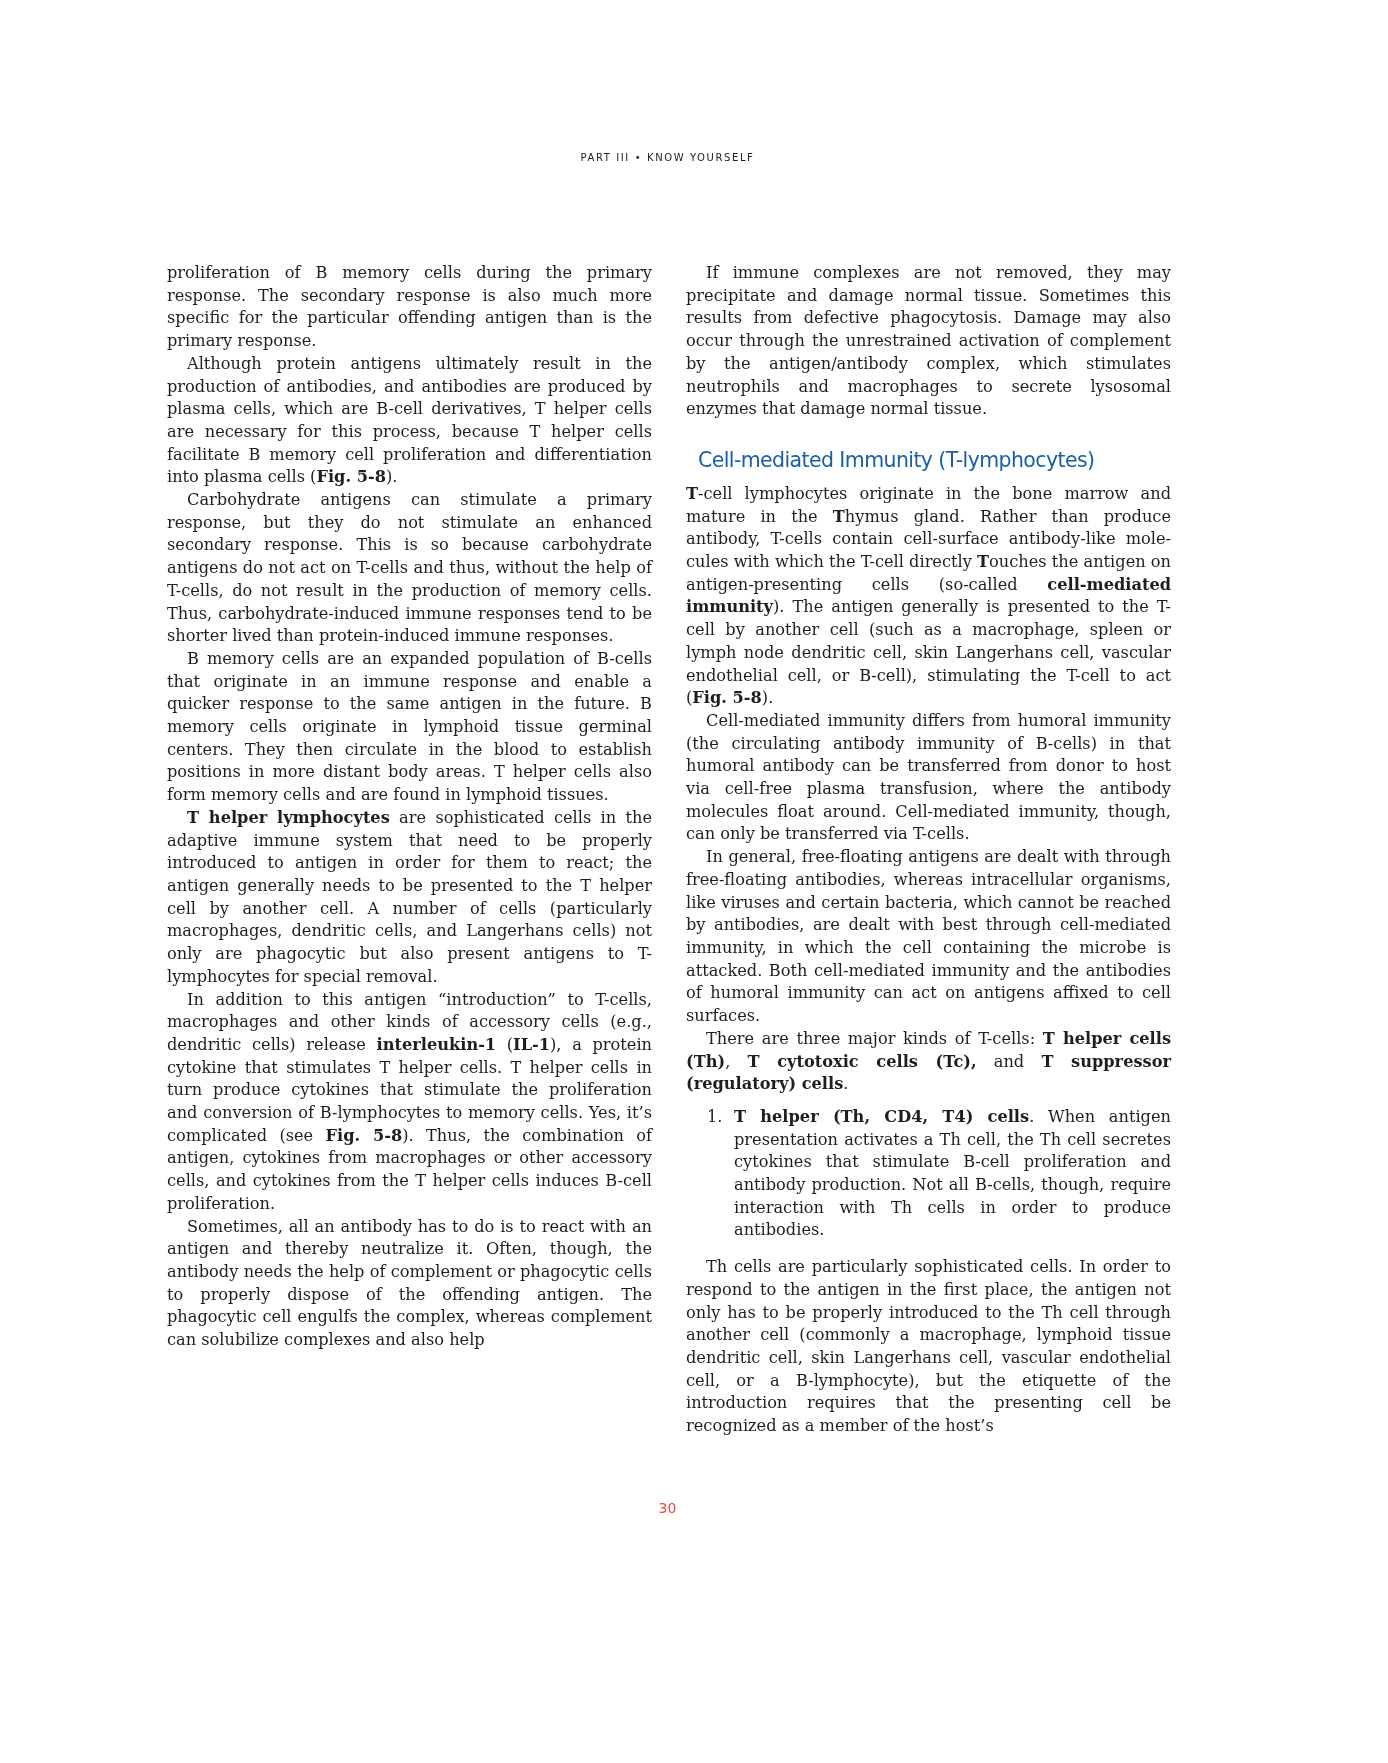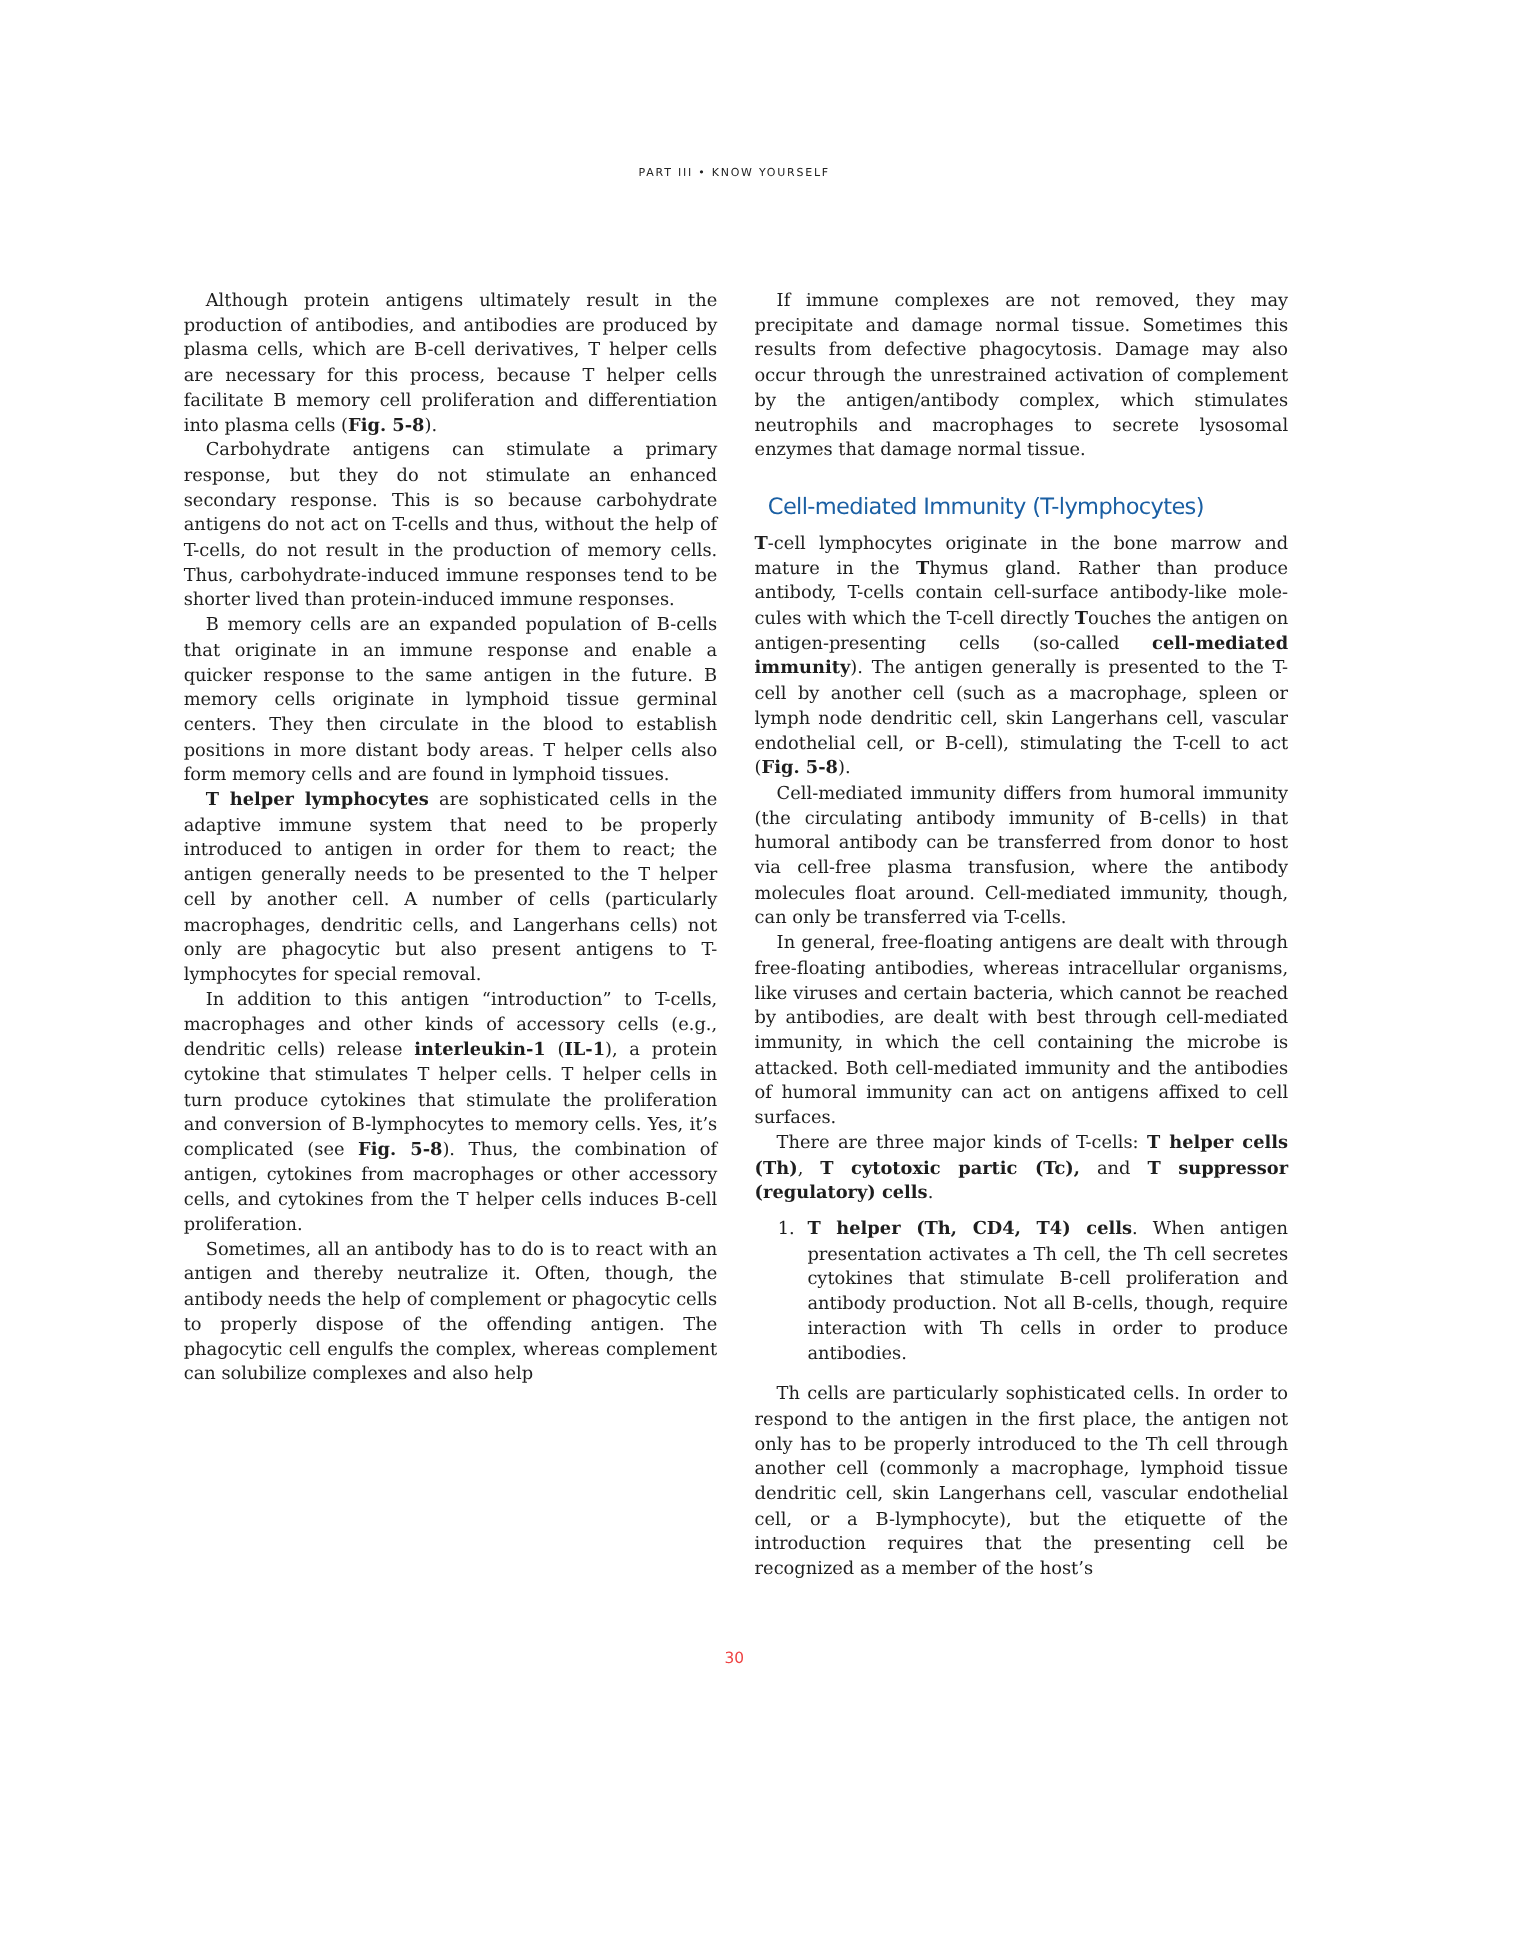--- a/index.html
+++ b/index.html
@@ -29,35 +29,36 @@
     position: absolute; top: 1500px; left: 0; width: 1335px; text-align: center;
     font-family: "DejaVu Sans", sans-serif; font-size: 14px; color: #ef4444;
   }
 </style>
 </head>
 <body>
 
 <div class="running-head">PART III • KNOW YOURSELF</div>
 
 <div class="col left">
+  <p>proliferation of B memory cells during the primary response. The secondary response is also much more specific for the particular offending antigen than is the primary response.</p>
   <p class="ind"><span>Although protein antigens ultimately result in the production of antibodies, and antibodies are produced by plasma cells, which are B-cell derivatives, T helper cells are necessary for this process, because T helper cells facilitate B memory cell proliferation and differ­entiation into plasma cells (</span><b>Fig. 5-8</b><span>).</span></p>
   <p class="ind">Carbohydrate antigens can stimulate a primary response, but they do not stimulate an enhanced secondary response. This is so because carbohydrate antigens do not act on T-cells and thus, without the help of T-cells, do not result in the production of memory cells. Thus, carbohydrate-induced immune responses tend to be shorter lived than protein-in­duced immune responses.</p>
   <p class="ind">B memory cells are an expanded population of B-cells that originate in an immune response and enable a quicker response to the same antigen in the future. B memory cells originate in lymphoid tissue germinal centers. They then circulate in the blood to establish positions in more distant body areas. T helper cells also form memory cells and are found in lymphoid tissues.</p>
   <p class="ind"><b>T helper lymphocytes</b><span> are sophisticated cells in the adaptive immune system that need to be prop­erly introduced to antigen in order for them to react; the antigen generally needs to be presented to the T helper cell by another cell. A number of cells (partic­ularly macrophages, dendritic cells, and Langerhans cells) not only are phagocytic but also present anti­gens to T-lymphocytes for special removal.</span></p>
   <p class="ind"><span>In addition to this antigen “introduction” to T-cells, macrophages and other kinds of accessory cells (e.g., dendritic cells) release </span><b>interleukin-1</b><span> (</span><b>IL-1</b><span>), a protein cytokine that stimulates T helper cells. T helper cells in turn produce cytokines that stimulate the prolifera­tion and conversion of B-lymphocytes to memory cells. Yes, it’s complicated (see </span><b>Fig. 5-8</b><span>). Thus, the combina­tion of antigen, cytokines from macrophages or other accessory cells, and cytokines from the T helper cells induces B-cell proliferation.</span></p>
   <p class="ind">Sometimes, all an antibody has to do is to react with an antigen and thereby neutralize it. Often, though, the antibody needs the help of complement or phago­cytic cells to properly dispose of the offending anti­gen. The phagocytic cell engulfs the complex, whereas complement can solubilize complexes and also help</p>
 </div>
 
 <div class="col right">
   <p class="ind">If immune complexes are not removed, they may precipitate and damage normal tissue. Sometimes this results from defective phagocytosis. Damage may also occur through the unrestrained activation of complement by the antigen/antibody complex, which stimulates neutrophils and macrophages to secrete lysosomal enzymes that damage normal tissue.</p>
   <h2 class="section-heading">Cell-mediated Immunity (T-lymphocytes)</h2>
   <p><b>T</b><span>-cell lymphocytes originate in the bone marrow and mature in the </span><b>T</b><span>hymus gland. Rather than produce antibody, T-cells contain cell-surface antibody-like mole­cules with which the T-cell directly </span><b>T</b><span>ouches the antigen on antigen-presenting cells (so-called </span><b>cell-mediated immunity</b><span>). The antigen generally is presented to the T-cell by another cell (such as a macrophage, spleen or lymph node dendritic cell, skin Langerhans cell, vascular endothelial cell, or B-cell), stimulating the T-cell to act (</span><b>Fig. 5-8</b><span>).</span></p>
   <p class="ind">Cell-mediated immunity differs from humoral immunity (the circulating antibody immunity of B-cells) in that humoral antibody can be transferred from donor to host via cell-free plasma transfusion, where the antibody molecules float around. Cell-mediated immunity, though, can only be transferred via T-cells.</p>
   <p class="ind">In general, free-floating antigens are dealt with through free-floating antibodies, whereas intracellu­lar organisms, like viruses and certain bacteria, which cannot be reached by antibodies, are dealt with best through cell-mediated immunity, in which the cell containing the microbe is attacked. Both cell-mediated immunity and the antibodies of humoral immunity can act on antigens affixed to cell surfaces.</p>
-  <p class="ind"><span>There are three major kinds of T-cells: </span><b>T helper cells (Th)</b><span>, </span><b>T cytotoxic partic (Tc),</b><span> and </span><b>T suppres­sor (regulatory) cells</b><span>.</span></p>
+  <p class="ind"><span>There are three major kinds of T-cells: </span><b>T helper cells (Th)</b><span>, </span><b>T cytotoxic cells (Tc),</b><span> and </span><b>T suppres­sor (regulatory) cells</b><span>.</span></p>
   <ol class="tcells">
     <li>
       <span class="num">1.</span><b>T helper (Th, CD4, T4) cells</b><span>. When antigen presentation activates a Th cell, the Th cell secretes cytokines that stimulate B-cell proliferation and antibody production. Not all B-cells, though, require interaction with Th cells in order to produce antibodies.</span>
     </li>
   </ol>
   <p class="ind">Th cells are particularly sophisticated cells. In order to respond to the antigen in the first place, the anti­gen not only has to be properly introduced to the Th cell through another cell (commonly a macrophage, lymphoid tissue dendritic cell, skin Langerhans cell, vascular endothelial cell, or a B-lymphocyte), but the etiquette of the introduction requires that the presenting cell be recognized as a member of the host’s</p>
 </div>
 
 <div class="page-number">30</div>
 

